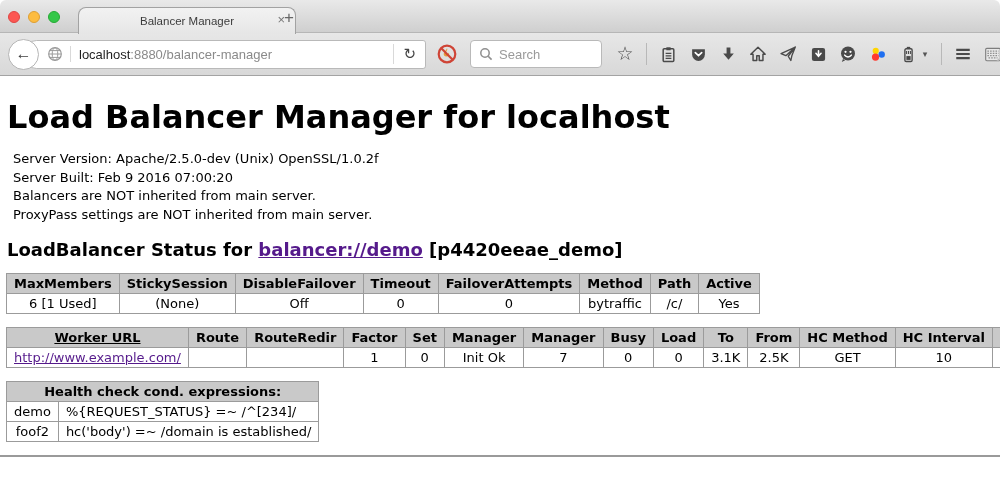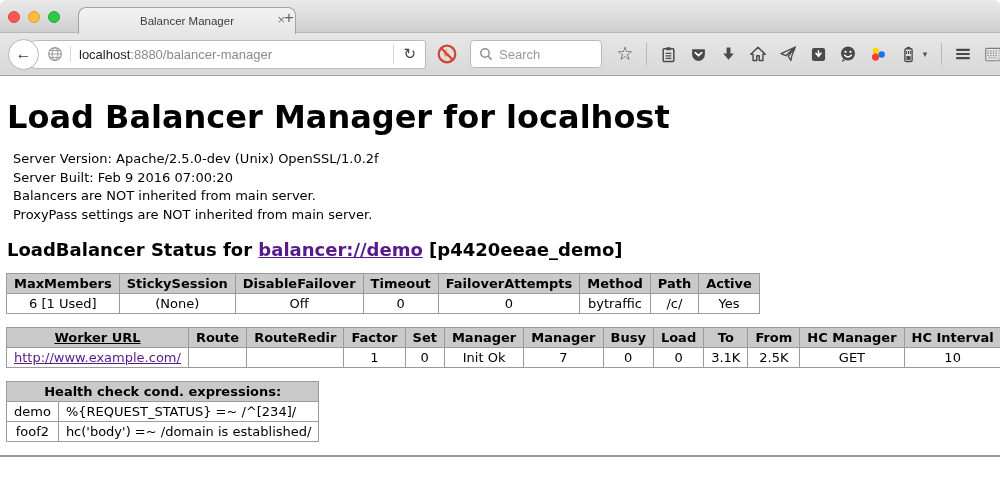--- a/index.html
+++ b/index.html
@@ -262,21 +262,21 @@
         <th>Route</th>
         <th>RouteRedir</th>
         <th>Factor</th>
         <th>Set</th>
         <th>Manager</th>
         <th>Manager</th>
         <th>Busy</th>
         <th>Load</th>
         <th style="min-width:30px;">To</th>
         <th>From</th>
-        <th>HC Manager</th>
+        <th>HC Method</th>
         <th>HC Interval</th>
         <th>Passes</th>
 
       </tr>
       <tr>
         <td class="left"><a class="plink" href="#">http://www.example.com/</a></td>
         <td></td>
         <td></td>
         <td>1</td>
         <td>0</td>

